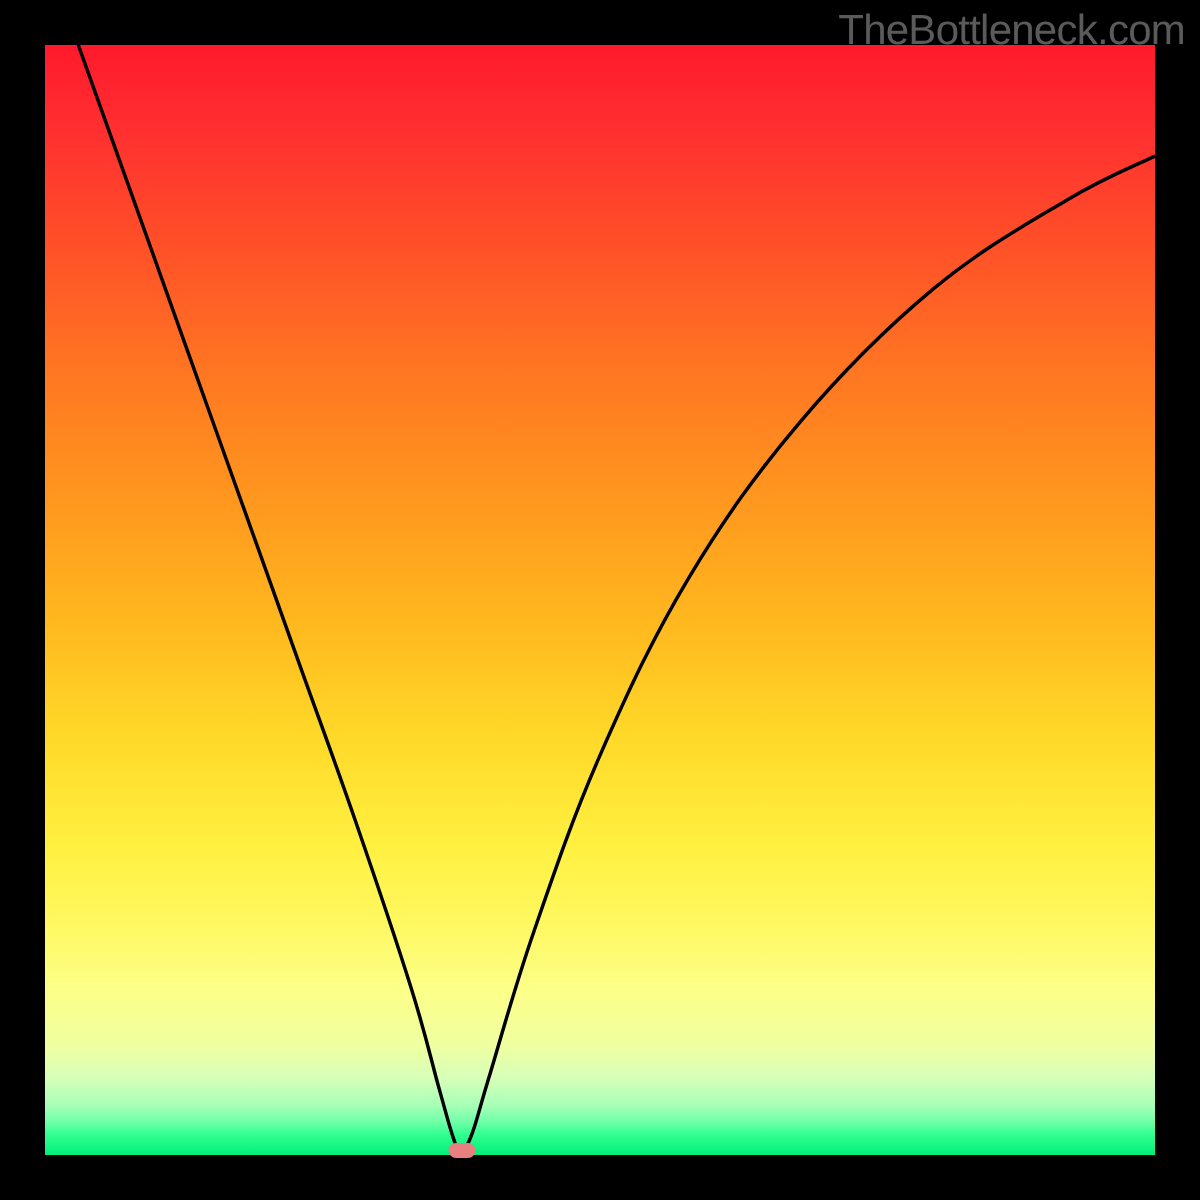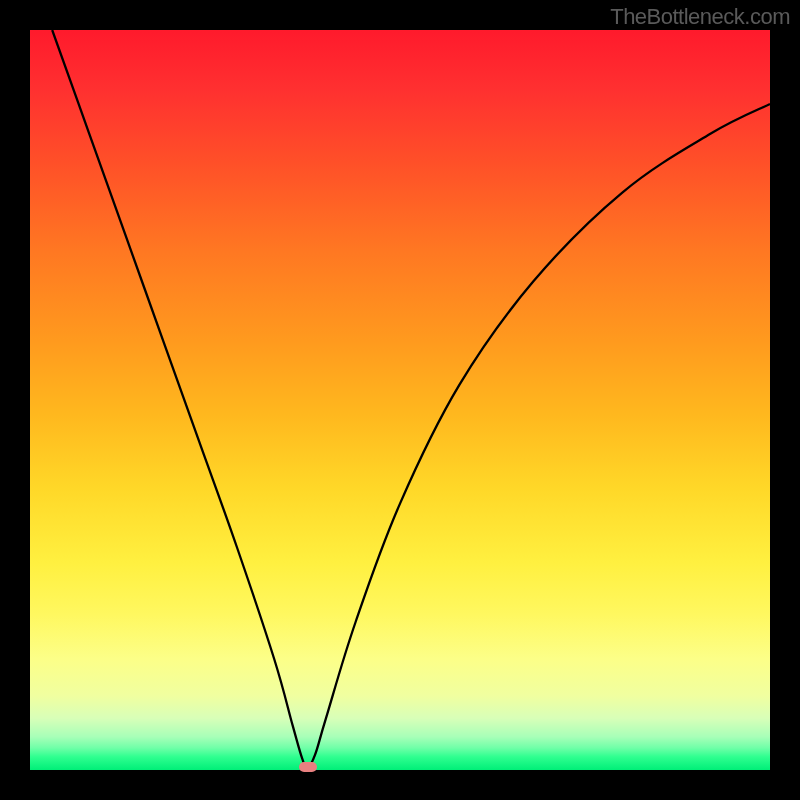--- a/index.html
+++ b/index.html
@@ -9,21 +9,21 @@
     background: #000;
     position: relative;
     overflow: hidden;
     font-family: Arial, sans-serif;
   }
   .watermark {
     position: absolute;
     top: 4px;
     right: 10px;
     color: #5a5a5a;
-    font-size: 22px;
+    font-size: 28px;
     font-weight: 500;
     z-index: 10;
     letter-spacing: -0.5px;
   }
   .plot-area {
     position: absolute;
     left: 30px;
     top: 30px;
     width: 740px;
     height: 740px;

